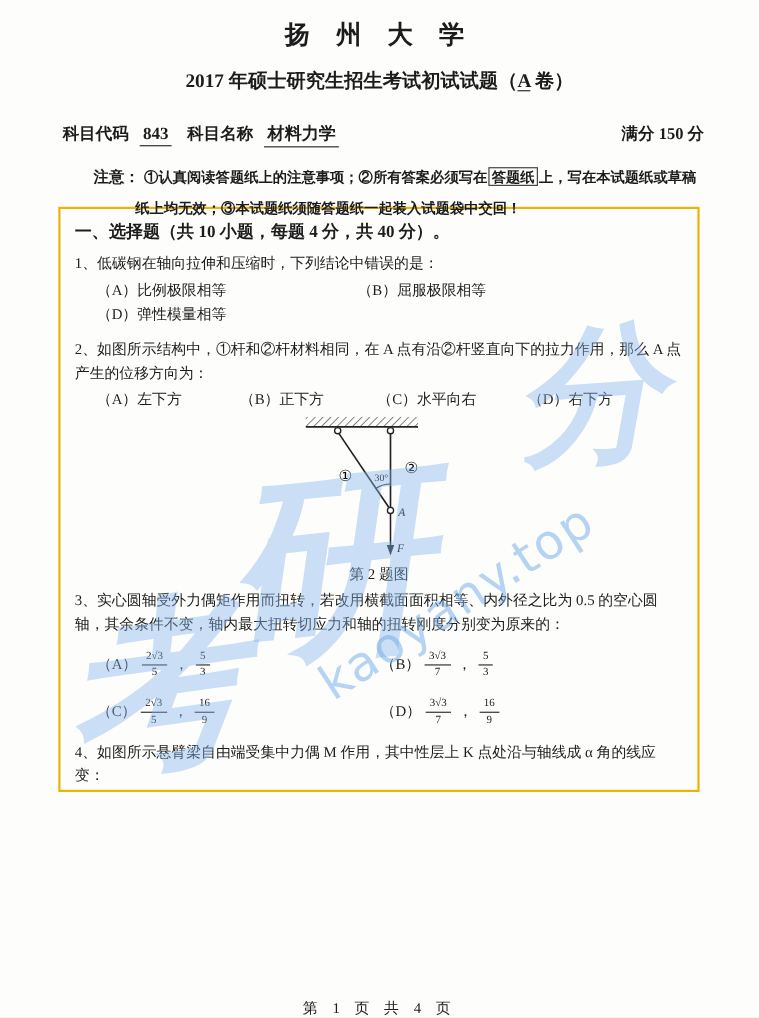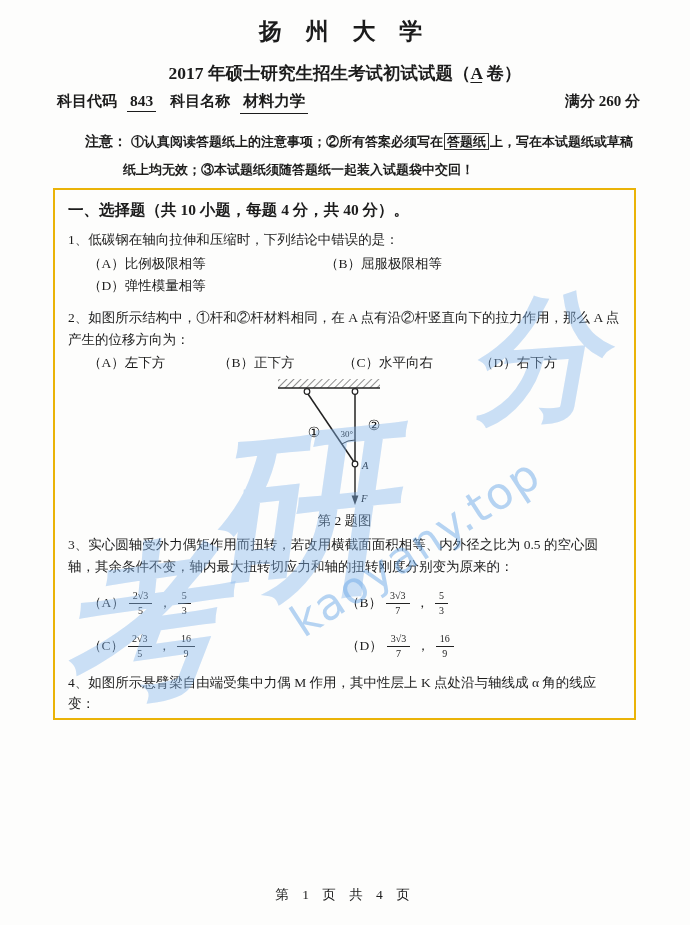--- a/index.html
+++ b/index.html
@@ -21,21 +21,21 @@
     position:absolute; left:295px; top:600px;
     transform:rotate(-33deg); transform-origin:0 50%;
     font-family:"DejaVu Sans","Liberation Sans",sans-serif;
     font-size:44px; letter-spacing:2px; color:rgba(110,170,232,0.5);
   }
   
   .content { position:relative; z-index:2; }
   .university { text-align:center; padding-top:16px; font-size:23px; font-weight:bold; letter-spacing:9px; }
   .exam-title { text-align:center; margin-top:14px; font-size:17.5px; font-weight:bold; }
   .u { text-decoration:underline; text-underline-offset:3px; }
-  .subject-row { display:flex; align-items:baseline; margin:6px 50px 0 57px; font-size:15px; font-weight:600; }
+  .subject-row { display:flex; align-items:baseline; margin:26px 50px 0 57px; font-size:15px; font-weight:600; }
   .subject-val { font-weight:bold; font-size:15.5px; border-bottom:1.6px solid #1c1c1c; margin:0 14px 0 10px; padding:0 3px 1px; }
   .full-score { margin-left:auto; font-weight:bold; }
   .notice { margin:13px 46px 0 85px; font-size:13px; line-height:2.1; font-weight:600; padding-left:38px; text-indent:-38px; }
   .notice-label { font-size:14px; font-weight:bold; margin-right:4px; }
   .boxed { border:1px solid #333; padding:0 2px; margin:0 1px; }
   
   .qbox {
     position:absolute; left:53px; top:188px; width:583px; height:532px;
     border:2px solid #eab308; padding:8px 13px 0 13px; overflow:hidden; background:transparent;
   }
@@ -53,21 +53,21 @@
   .frac .num { display:block; border-bottom:1.2px solid #222; padding:0 4px 1px 4px; }
   .frac .den { display:block; padding-top:1px; }
   .fsep { margin:0 2px; }
   
   .figwrap { text-align:center; margin-top:2px; }
   .figcap { font-size:13.5px; margin-top:1px;text-align:center; }
   .fig4wrap { text-align:center; margin-top:4px; }
   svg text { font-family:"Liberation Serif","DejaVu Serif",serif; }
   .svglbl { font-style:italic; }
   
-  .footer { position:absolute; left:0; top:886px; width:100%; text-align:center; font-size:13.5px; letter-spacing:5px; z-index:2; }
+  .footer { position:absolute; left:0; top:908px; width:100%; text-align:center; font-size:13.5px; letter-spacing:5px; z-index:2; }
 </style>
 </head>
 <body>
 
 <div class="page">
 
   <div class="wm">
     <div class="wm-char" style="left:58px; top:540px; font-size:165px; transform:rotate(-8deg);">考</div>
     <div class="wm-char" style="left:205px; top:420px; font-size:185px; transform:rotate(-6deg);">研</div>
     <div class="wm-char" style="left:468px; top:290px; font-size:135px; transform:rotate(-4deg);">分</div>
@@ -77,21 +77,21 @@
   <div class="content">
 
     <div class="university">扬 州 大 学</div>
     <div class="exam-title"><span>2017 年硕士研究生招生考试初试试题（</span><span class="u">A</span><span> 卷）</span></div>
 
     <div class="subject-row">
       <span>科目代码</span>
       <span class="subject-val">843</span>
       <span>科目名称</span>
       <span class="subject-val">材料力学</span>
-      <span class="full-score">满分 260 分</span>
+      <span class="full-score">满分 150 分</span>
     </div>
 
     <div class="notice"><span class="notice-label">注意：</span><span>①认真阅读答题纸上的注意事项；②所有答案必须写在</span><span class="boxed">答题纸</span><span>上，写在本试题纸或草稿纸上均无效；③本试题纸须随答题纸一起装入试题袋中交回！</span></div>
   </div>
 
   <div class="qbox">
     <div class="sec-title">一、选择题（共 10 小题，每题 4 分，共 40 分）。</div>
 
     <div class="stem" style="margin-top:6px;">1、低碳钢在轴向拉伸和压缩时，下列结论中错误的是：</div>
     <div class="opts2">

